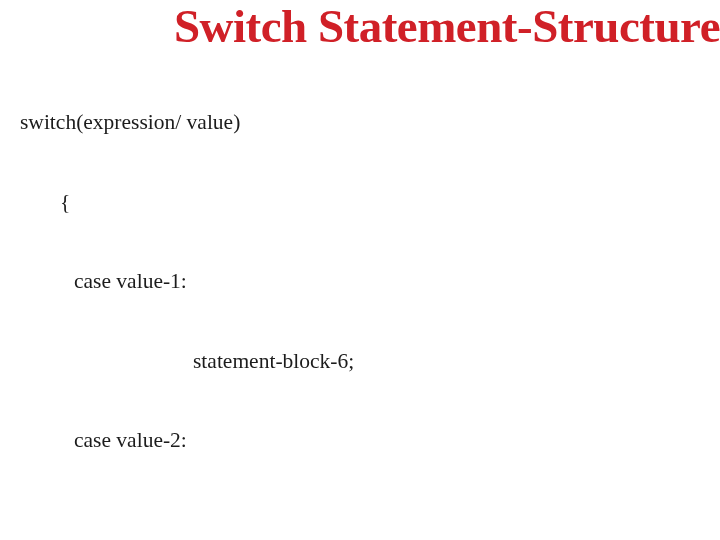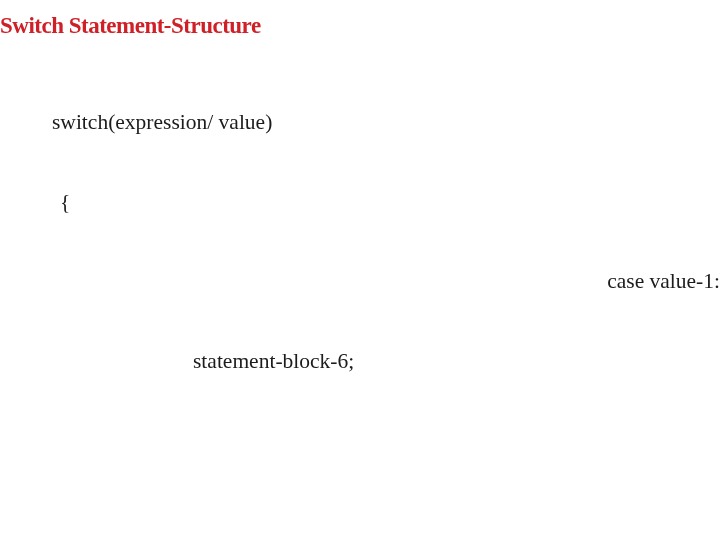--- a/index.html
+++ b/index.html
@@ -11,53 +11,55 @@
     position: relative;
     width: 720px;
     height: 540px;
     background: #ffffff;
     overflow: hidden;
     font-family: "Liberation Serif", serif;
   }
   .slide-title {
     margin: 0;
     padding-top: 5px;
-    text-align: left;
+    text-align: right;
     font-family: "Liberation Serif", serif;
     font-weight: bold;
-    font-size: 23px;
+    font-size: 47px;
     line-height: 42px;
     letter-spacing: -0.5px;
     color: #d02027;
+    padding-left: 20px;
   }
   .code {
     margin-top: 9px;
     font-size: 21.5px;
     line-height: 26.5px;
     color: #1c1c1c;
     white-space: pre;
   }
   .code-line { height: 26.5px; }
   
-  .ind-switch { padding-left: 52px; }
+  .ind-switch { padding-left: 20px; }
   .ind-brace  { padding-left: 60px; }
-  .ind-case   { padding-left: 74px; text-align: right; }
+  .ind-case   { padding-left: 74px; }
   .ind-stmt   { padding-left: 193px; }
 </style>
 </head>
 <body>
 
 <div class="slide" style="background: rgb(255, 255, 255);">
   <h1 class="slide-title" style="color: rgb(208, 32, 39);">Switch Statement-Structure</h1>
 
   <div class="code" style="color: rgb(28, 28, 28);">
     <div class="code-line ind-switch">switch(expression/ value)</div>
     <div class="code-line ind-brace">{</div>
     <div class="code-line ind-case">case value-1:</div>
     <div class="code-line ind-stmt">statement-block-6;</div>
+    <div class="code-line ind-case">case value-2:</div>
     
     
     
     
     
     
     
     
     
     

